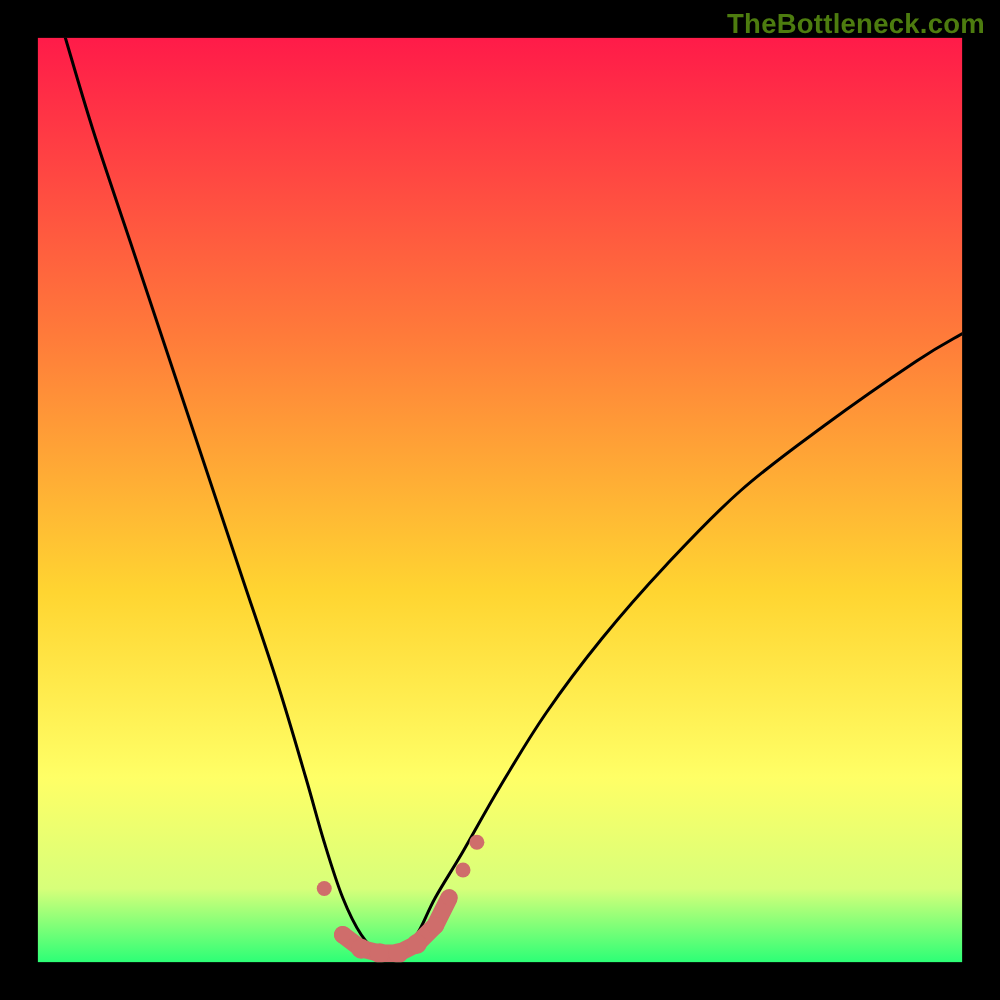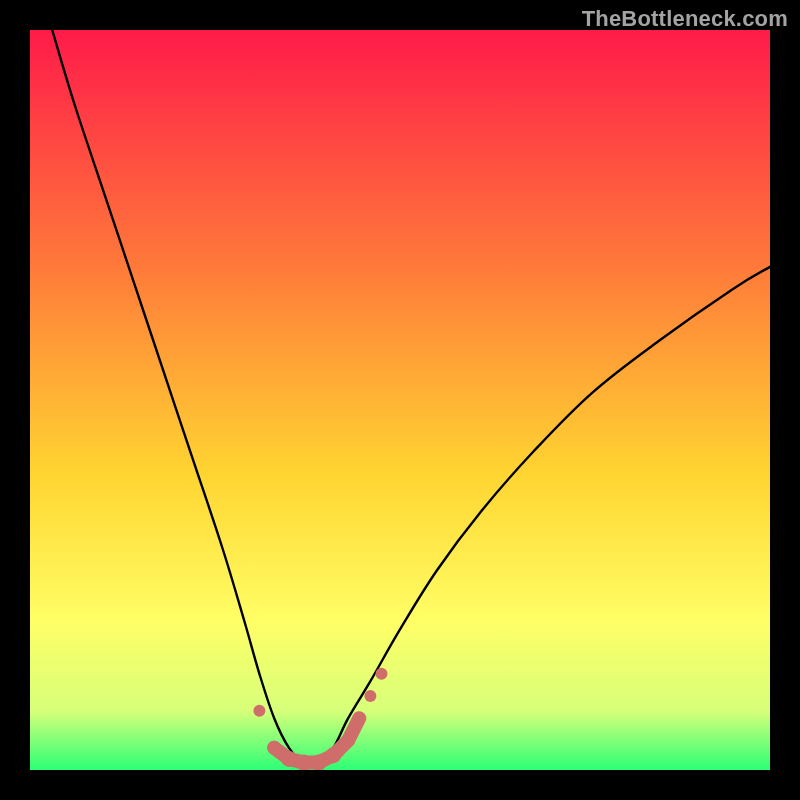--- a/index.html
+++ b/index.html
@@ -26,21 +26,21 @@
     height: 740px;
     overflow: hidden;
   }
   .watermark {
     position: absolute;
     top: 6px;
     right: 12px;
     font-family: Arial, Helvetica, sans-serif;
     font-size: 22px;
     font-weight: 600;
-    color: #a3a3a3;
+    color: #4d7c0f;
     letter-spacing: 0.2px;
   }
   svg { display: block; }
 </style>
 </head>
 <body>
 
 <div class="frame">
   <div class="plot">
     <svg id="chart-svg" width="740" height="740" viewBox="0 0 740 740" preserveAspectRatio="none">

